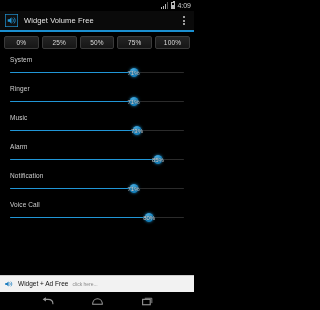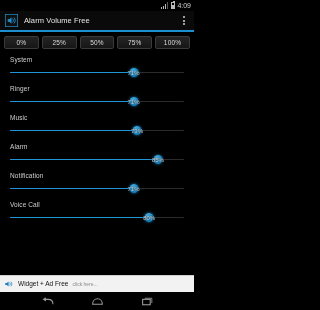--- a/index.html
+++ b/index.html
@@ -117,21 +117,21 @@
 
   <div class="actionbar">
     <div class="app-icon">
       <svg width="13" height="13" viewBox="0 0 24 24" aria-hidden="true">
         <rect x="0.5" y="0.5" width="23" height="23" fill="#0f0f0f" stroke="#2196d6" stroke-width="1.5"></rect>
         <path d="M5 9.5h3.2L12 6v12L8.2 14.5H5z" fill="#2196d6"></path>
         <path d="M14.5 9c1.4 1.3 1.4 4.7 0 6" stroke="#2196d6" stroke-width="1.6" fill="none" stroke-linecap="round"></path>
         <path d="M17 7c2.6 2.3 2.6 7.7 0 10" stroke="#2196d6" stroke-width="1.6" fill="none" stroke-linecap="round"></path>
       </svg>
     </div>
-    <div class="app-title">Alarm Volume Free</div>
+    <div class="app-title">Widget Volume Free</div>
     <div class="overflow">
       <b></b>
         <b></b>
         <b></b>
     </div>
   </div>
 
   <div class="presets">
     <div class="preset">0%</div>
     <div class="preset">25%</div>

